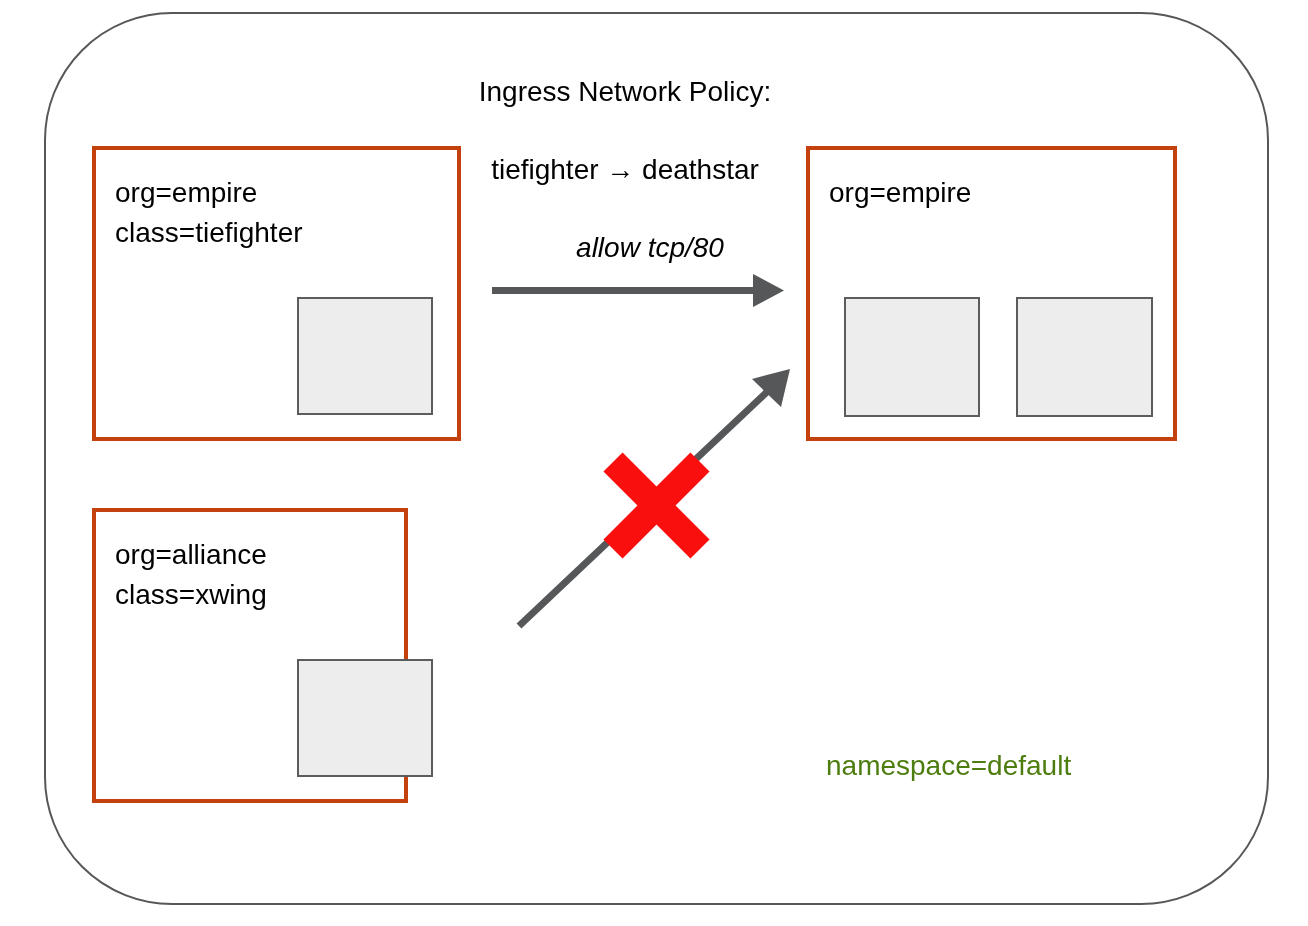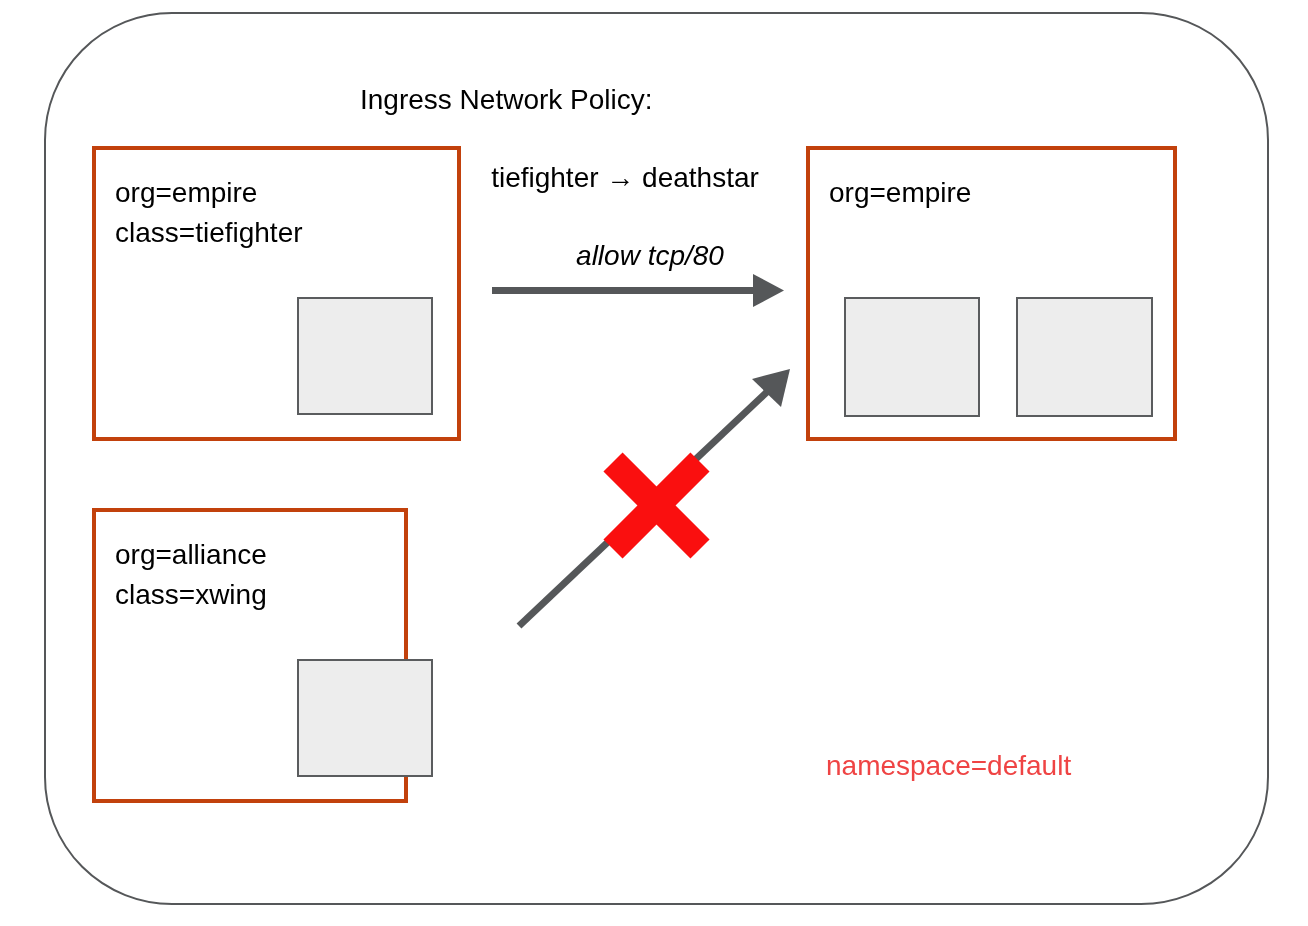--- a/index.html
+++ b/index.html
@@ -39,21 +39,21 @@
     text-align: center;
     font-size: 28px;
     line-height: 39px;
     color: #000000;
     letter-spacing: 0px;
     white-space: pre-line;
   }
   .policy-title .ln {
     display: block;
   }
-  .policy-title .ln-1 { text-align: left; margin-top: 8px; }
+  .policy-title .ln-1 { text-align: center; }
   .policy-title .ln-2 { text-align: center; }
   .policy-title .ln-3 { text-align: center; padding-left: 50px; font-style: italic; }
   
   .group-box {
     position: absolute;
     border: 4px solid #c2410c;
     box-sizing: border-box;
     background: #ffffff;
   }
   #group-tiefighter {
@@ -104,21 +104,21 @@
     height: 926px;
     pointer-events: none;
   }
   
   .namespace-label {
     position: absolute;
     left: 826px;
     top: 746px;
     font-size: 28px;
     line-height: 40px;
-    color: #ef4444;
+    color: #4d7c0f;
     white-space: nowrap;
   }
 </style>
 </head>
 <body>
 
 <div id="canvas">
 
   <div class="namespace-container"></div>
 

